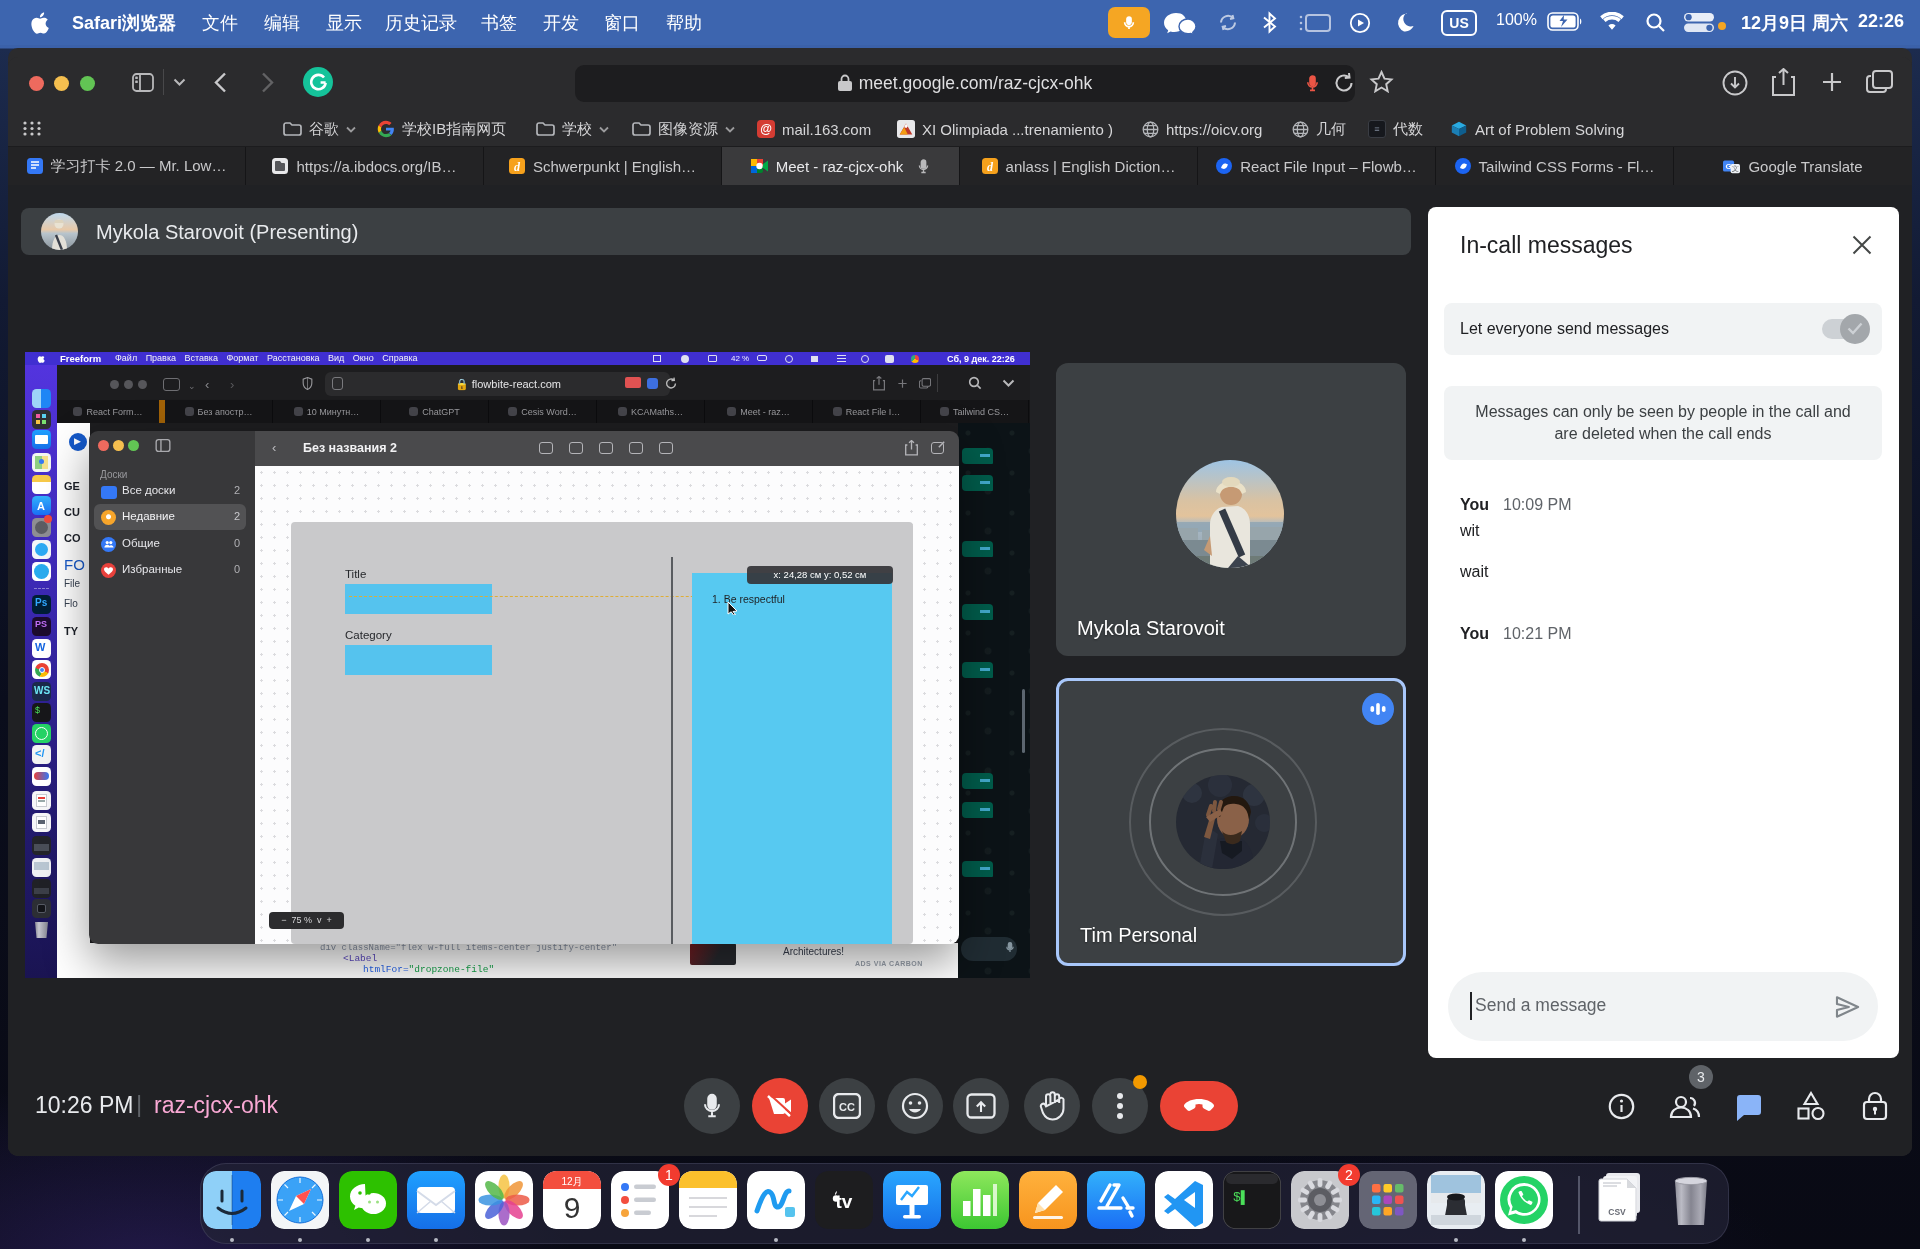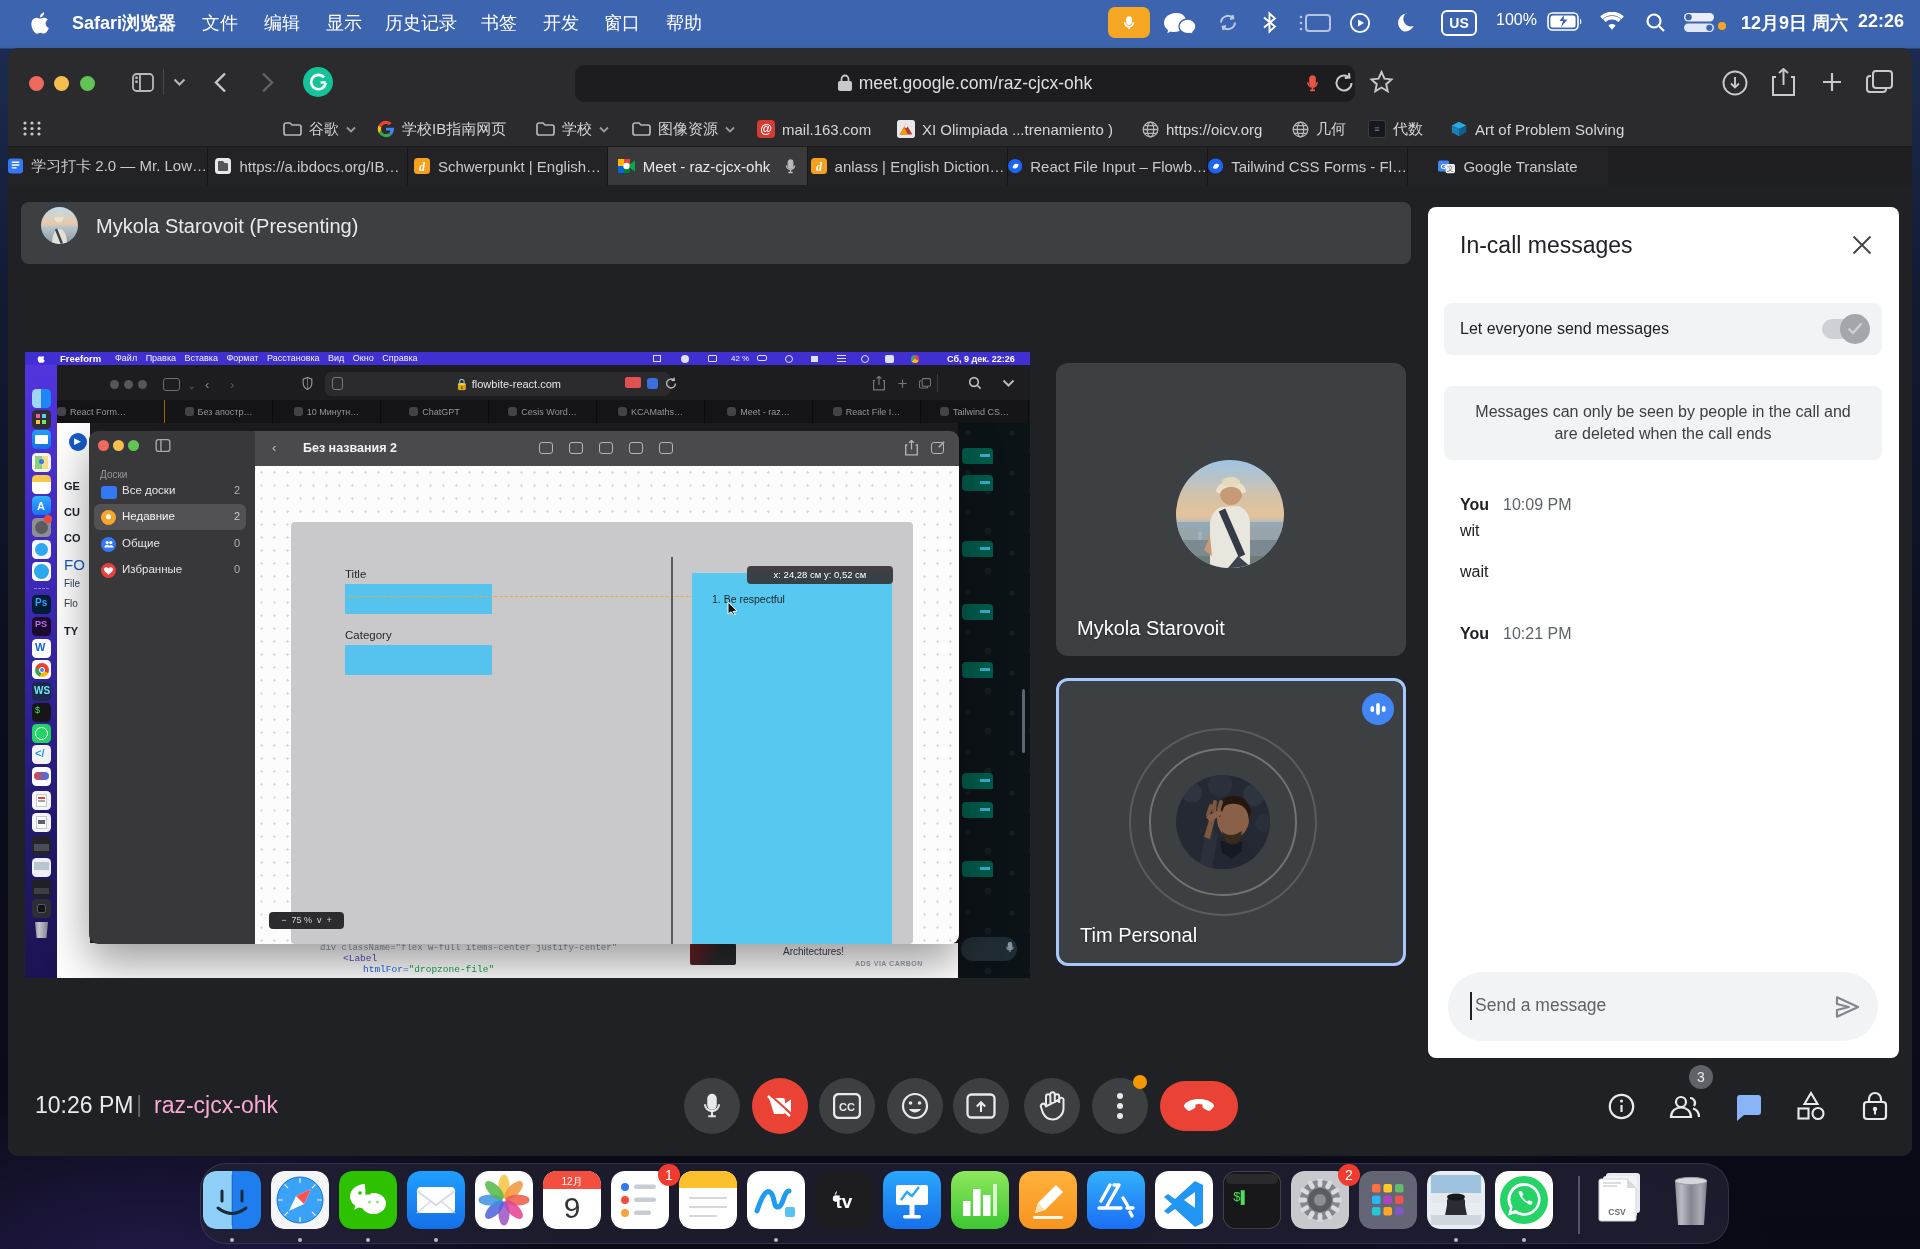--- a/index.html
+++ b/index.html
@@ -7,28 +7,28 @@
 .ab{position:absolute}
 #root{position:relative;width:1920px;height:1249px;background:radial-gradient(600px 260px at 8% 101%, rgba(90,60,190,.30), transparent 70%),radial-gradient(500px 200px at 75% 102%, rgba(60,40,140,.15), transparent 70%),linear-gradient(180deg,#3c64ae 0px,#3b61a9 48px,#1c2b4e 49px,#121a33 300px,#0a0d1c 700px,#090a14 1249px);overflow:hidden}
 
 #menubar{left:0;top:0;width:1920px;height:45px;background:#3d65af;color:#fff;font-size:18px}
 #menubar .mi{position:absolute;top:11px;white-space:nowrap}
 
 #win{left:8px;top:57px;width:1904px;height:1099px;background:#2b2b2d;border-radius:10px;overflow:hidden}
 #toolbar{left:0;top:0;width:1904px;height:53px;background:#2b2b2d}
 #bookbar{left:0;top:53px;width:1904px;height:37px;background:#2b2b2d;border-bottom:1px solid #1c1c1e}
 #tabbar{left:0;top:90px;width:1904px;height:38px;background:#1f1f21;display:flex}
-.tab{height:38px;width:200px;background:#232325;border-right:1px solid #151517;color:#c9c9cb;font-size:15px;display:flex;align-items:center;justify-content:center;gap:8px;overflow:hidden;white-space:nowrap}
+.tab{height:38px;width:238px;background:#232325;border-right:1px solid #151517;color:#c9c9cb;font-size:15px;display:flex;align-items:center;justify-content:center;gap:8px;overflow:hidden;white-space:nowrap}
 .tab.active{background:#3a3a3c;color:#e8e8ea}
 .tl{width:15px;height:15px;border-radius:50%;position:absolute;top:19px}
 .urlbar{position:absolute;left:567px;top:8px;width:780px;height:37px;background:#1d1d1f;border-radius:9px;color:#dfdfe1;font-size:17.5px;text-align:center;line-height:37px}
 .bkit{position:absolute;top:9px;height:20px;color:#d6d6d8;font-size:15px;white-space:nowrap;display:flex;align-items:center;gap:7px}
 
 #content{left:0;top:128px;width:1904px;height:971px;background:#202124}
-#banner{left:13px;top:17px;width:1390px;height:62px;background:#3c4043;border-radius:8px;color:#e8eaed;font-size:20px}
+#banner{left:13px;top:23px;width:1390px;height:47px;background:#3c4043;border-radius:8px;color:#e8eaed;font-size:20px}
 .tile{background:#3c4043;border-radius:12px;overflow:hidden}
 .tname{position:absolute;left:21px;bottom:16px;color:#fff;font-size:20px;text-shadow:0 1px 2px rgba(0,0,0,.4)}
 
 #chat{left:1420px;top:22px;width:471px;height:851px;background:#fff;border-radius:8px;color:#202124}
 .graybox{position:absolute;left:16px;width:438px;background:#f1f3f4;border-radius:8px}
 
 .cbtn{position:absolute;top:12px;width:56px;height:56px;border-radius:50%;background:#3c4043}
 
 #dock{left:200px;top:1163px;width:1529px;height:81px;background:rgba(34,35,54,.72);border:1px solid rgba(120,120,150,.25);border-radius:26px}
 .dicon{position:absolute;top:7px;width:58px;height:58px;border-radius:13px;overflow:hidden}
@@ -421,21 +421,21 @@
           </svg>
         <div class="ab" style="left:912px;top:22px;width:1px;height:18px;background:#3c3c3e"></div>
         <svg class="ab" style="left:943px;top:24px" width="14" height="14" viewBox="0 0 21 21" fill="none" stroke="#b8b8ba" stroke-width="2.4">
             <circle cx="9" cy="9" r="6.5"></circle>
             <path d="M14 14l5 5"></path>
           </svg>
         <svg class="ab" style="left:977px;top:27px" width="13" height="9" viewBox="0 0 13 9" fill="none" stroke="#b8b8ba" stroke-width="2">
             <path d="M1.5 1.5l5 5 5-5"></path>
           </svg>
         <div class="ab" id="stabs" style="left:32px;top:48px;width:973px;height:23px;background:#151517;display:flex;color:#99999d;font-size:9px">
-            <div style="width:108px;border-right:1px solid #a16207;display:flex;align-items:center;justify-content:flex-start;gap:4px;overflow:hidden;white-space:nowrap"><span style="width:9px;height:9px;border-radius:3px;background:#44444a;flex:none"></span>React Form…</div>
+            <div style="width:108px;border-right:6px solid #a16207;display:flex;align-items:center;justify-content:center;gap:4px;overflow:hidden;white-space:nowrap"><span style="width:9px;height:9px;border-radius:3px;background:#44444a;flex:none"></span>React Form…</div>
             <div style="width:108px;border-right:1px solid #0c0c0e;display:flex;align-items:center;justify-content:center;gap:4px;overflow:hidden;white-space:nowrap"><span style="width:9px;height:9px;border-radius:3px;background:#44444a;flex:none"></span>Без апостр…</div>
             <div style="width:108px;border-right:1px solid #0c0c0e;display:flex;align-items:center;justify-content:center;gap:4px;overflow:hidden;white-space:nowrap"><span style="width:9px;height:9px;border-radius:3px;background:#44444a;flex:none"></span>10 Минутн…</div>
             <div style="width:108px;border-right:1px solid #0c0c0e;display:flex;align-items:center;justify-content:center;gap:4px;overflow:hidden;white-space:nowrap"><span style="width:9px;height:9px;border-radius:3px;background:#44444a;flex:none"></span>ChatGPT</div>
             <div style="width:108px;border-right:1px solid #0c0c0e;display:flex;align-items:center;justify-content:center;gap:4px;overflow:hidden;white-space:nowrap"><span style="width:9px;height:9px;border-radius:3px;background:#44444a;flex:none"></span>Cesis Word…</div>
             <div style="width:108px;border-right:1px solid #0c0c0e;display:flex;align-items:center;justify-content:center;gap:4px;overflow:hidden;white-space:nowrap"><span style="width:9px;height:9px;border-radius:3px;background:#44444a;flex:none"></span>KCAMaths…</div>
             <div style="width:108px;border-right:1px solid #0c0c0e;display:flex;align-items:center;justify-content:center;gap:4px;overflow:hidden;white-space:nowrap"><span style="width:9px;height:9px;border-radius:3px;background:#44444a;flex:none"></span>Meet - raz…</div>
             <div style="width:108px;border-right:1px solid #0c0c0e;display:flex;align-items:center;justify-content:center;gap:4px;overflow:hidden;white-space:nowrap"><span style="width:9px;height:9px;border-radius:3px;background:#44444a;flex:none"></span>React File I…</div>
             <div style="width:108px;border-right:1px solid #0c0c0e;display:flex;align-items:center;justify-content:center;gap:4px;overflow:hidden;white-space:nowrap"><span style="width:9px;height:9px;border-radius:3px;background:#44444a;flex:none"></span>Tailwind CS…</div>
           </div>
         <div class="ab" style="left:32px;top:71px;width:33px;height:520px;background:#fff"></div>

